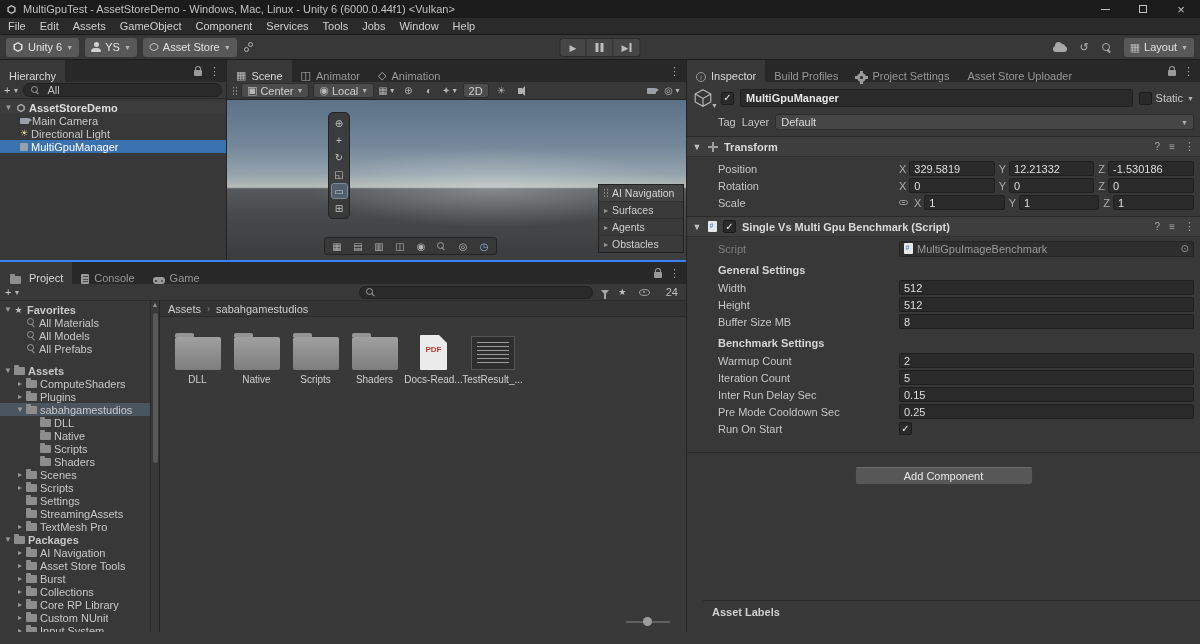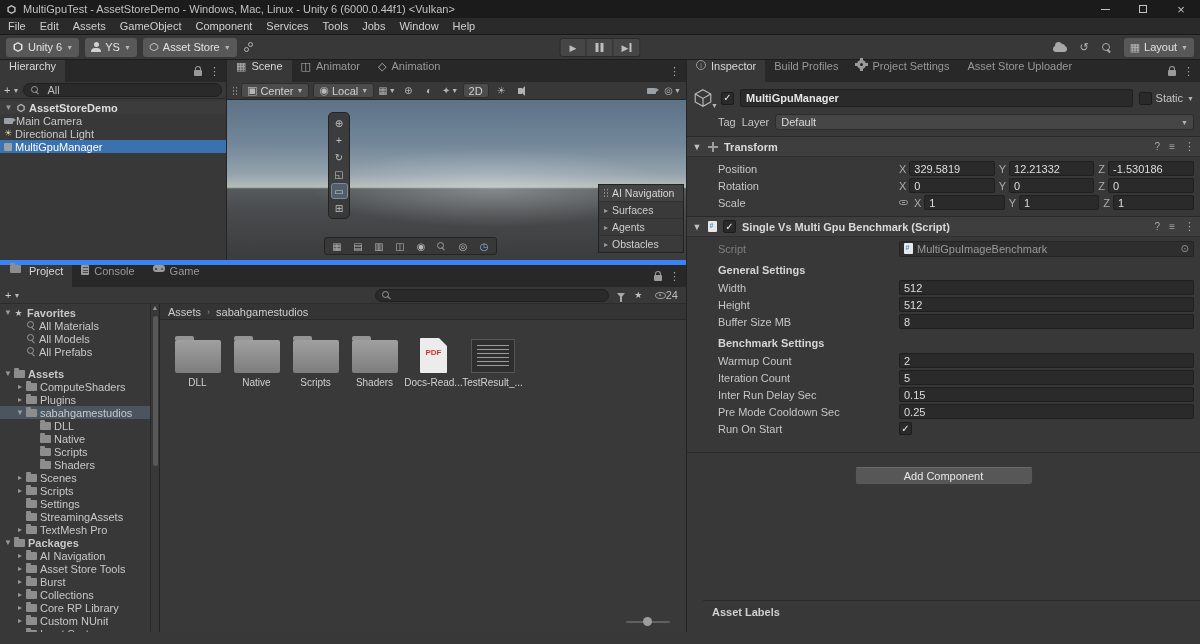--- a/index.html
+++ b/index.html
@@ -76,36 +76,36 @@
 .icn-eye::after{content:"";position:absolute;left:3.5px;top:1.5px;width:2px;height:2px;background:#a0a0a0;border-radius:50%}
 .funnel{width:0;height:0;border-left:4px solid transparent;border-right:4px solid transparent;border-top:5px solid #a8a8a8;position:relative}
 .funnel::after{content:"";position:absolute;left:-1px;top:-1px;width:2px;height:5px;background:#a8a8a8}
 .icn-link{width:9px;height:5px;border:1px solid #9a9a9a;border-radius:3px;position:relative;flex:none;margin-right:2px}
 .icn-link::after{content:"";position:absolute;left:2px;top:1px;width:3px;height:1px;background:#9a9a9a}
 
 .main{flex:1;position:relative;background:#242424;min-height:0}
 .panel{position:absolute;display:flex;flex-direction:column;background:#383838}
 .p-hier{left:0;top:0;width:227px;height:200px;border-right:1px solid #242424}
 .p-scene{left:227px;top:0;width:459px;height:200px}
-.p-proj{left:0;top:200px;width:686px;height:372px;border-top:5px solid #3b82f6}
+.p-proj{left:0;top:200px;width:686px;height:372px;border-top:2px solid #3b82f6}
 .p-insp{left:686px;top:0;width:514px;height:572px;border-left:1px solid #242424}
 .tabbar{height:22px;background:#282828;display:flex;flex:none;align-items:stretch}
-.tab{display:flex;align-items:flex-start;gap:5px;padding:0 9px;color:#989898;white-space:nowrap}
+.tab{display:flex;align-items:flex-end;gap:5px;padding:0 9px;color:#989898;white-space:nowrap}
 .tab.active{background:#383838;color:#d8d8d8}
 .ptools{margin-left:auto;display:flex;align-items:center;gap:7px;padding-right:6px;color:#9a9a9a}
 
 .htb{height:17px;border-bottom:1px solid #2c2c2c;display:flex;align-items:center;gap:4px;padding:0 4px;flex:none}
 .plus{display:flex;align-items:center;gap:2px;color:#cfcfcf}
 .hsearch{flex:1;height:14px;background:#2a2a2a;border:1px solid #1f1f1f;border-radius:7px;display:flex;align-items:center;gap:4px;padding:0 5px;color:#bdbdbd}
 .htree{flex:1;padding-top:2px;overflow:hidden}
 .hrow{height:13px;display:flex;align-items:center;gap:3px;padding-left:4px}
 .hrow .exp{width:9px;text-align:center;color:#9a9a9a;font-size:8px;flex:none}
 .hrow.scenehdr{background:#3c3c3c}
 .hrow.scenehdr .hl{font-weight:bold;color:#dedede}
-.hrow.child{padding-left:4px}
+.hrow.child{padding-left:20px}
 .hrow.sel{background:var(--sel-blue);color:#fff}
 .hl{white-space:nowrap}
 
 .stb{height:18px;border-bottom:1px solid #252525;display:flex;align-items:center;gap:4px;padding:0 5px;flex:none;background:#383838}
 .grip{width:5px;height:10px;background-image:radial-gradient(circle,#8f8f8f .9px,transparent 1px);background-size:3px 3.3px;flex:none}
 .pill{height:15px;background:#4c4c4c;border:1px solid #2e2e2e;border-radius:3px;display:flex;align-items:center;gap:3px;padding:0 5px;color:#d2d2d2;flex:none}
 .sic{min-width:17px;height:16px;display:flex;align-items:center;justify-content:center;color:#b2b2b2;font-size:10px;gap:1px}
 .mlauto{margin-left:auto;display:flex;align-items:center;gap:4px}
 .viewport{flex:1;position:relative;overflow:hidden;background:radial-gradient(ellipse 260px 56px at 58% 55%,rgba(225,229,230,.35),transparent 70%),linear-gradient(to bottom,var(--sky-top) 0,#74879a 28%,var(--sky-mid) 46%,var(--sky-horizon) 54.5%,#565a5c 55.5%,var(--ground) 72%,var(--ground-dark) 100%)}
 .toolpal{position:absolute;left:101px;top:12px;width:22px;background:rgba(56,56,56,.95);border:1px solid #232323;border-radius:5px;padding:2px 1px;display:flex;flex-direction:column;align-items:center;gap:1px}
@@ -114,21 +114,21 @@
 .sbot{position:absolute;left:97px;bottom:5px;height:18px;background:rgba(56,56,56,.95);border:1px solid #232323;border-radius:3px;display:flex;align-items:center;gap:1px;padding:0 2px}
 .sb{width:20px;height:15px;display:flex;align-items:center;justify-content:center;color:#b5b5b5;font-size:10px}
 .ainav{position:absolute;right:2px;top:84px;width:86px;background:rgba(58,58,58,.97);border:1px solid #222;font-size:10.5px}
 .ainav-h{height:16px;display:flex;align-items:center;gap:4px;padding:0 4px;background:#434343;color:#d6d6d6}
 .ainav-r{height:17px;display:flex;align-items:center;gap:4px;padding:0 5px;border-top:1px solid #303030;color:#cfcfcf}
 .ainav-r .exp{font-size:8px;color:#9a9a9a}
 
 .ptb{height:17px;border-bottom:1px solid #2c2c2c;display:flex;align-items:center;gap:8px;padding:0 5px;flex:none}
 .psearch{margin-left:auto;width:234px;height:13px;background:#2a2a2a;border:1px solid #1f1f1f;border-radius:7px;display:flex;align-items:center;gap:4px;padding:0 5px;color:#9a9a9a}
 .pti{display:flex;align-items:center;color:#a8a8a8}
-.pcount{display:flex;align-items:center;gap:0;color:#bdbdbd;padding-right:3px}
+.pcount{display:flex;align-items:center;gap:16px;color:#bdbdbd;padding-right:3px}
 .pbody{flex:1;display:flex;min-height:0}
 .ptree{width:160px;flex:none;position:relative;border-right:1px solid #242424;padding-top:2px;overflow:hidden}
 .trow{height:13px;display:flex;align-items:center}
 .trow .exp{width:10px;flex:none;text-align:center;color:#9a9a9a;font-size:8px}
 .trow .tl{white-space:nowrap;overflow:hidden}
 .ind0{padding-left:3px}.ind1{padding-left:15px}.ind2{padding-left:29px}
 .trow.b .tl{font-weight:bold}
 .trow.sel{background:var(--sel-grey)}
 .gap{margin-top:9px}
 .fld{width:11px;height:8px;background:#8d8d8d;border-radius:1px;position:relative;flex:none;margin:0 3px 0 1px}

